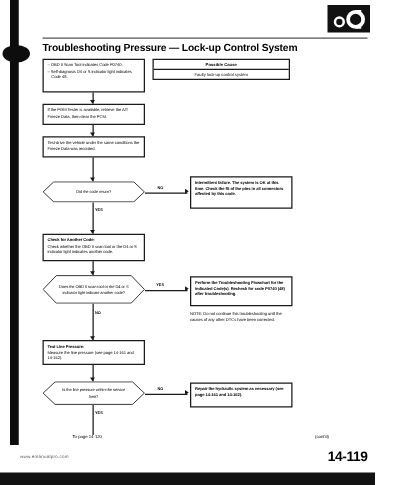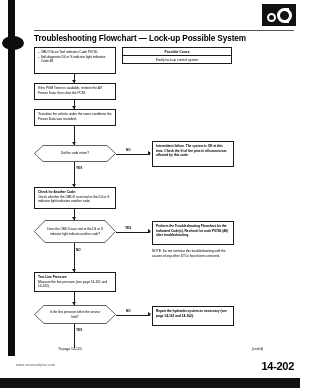--- a/index.html
+++ b/index.html
@@ -125,21 +125,21 @@
   <div class="binding-bulge"></div>
   <div class="bottom-bar"></div>
   <div class="watermark">www.emanualpro.com</div>
 
   <div class="logo">
     <span class="gear-sm"></span>
     <span class="gear-lg"></span>
   </div>
 
   <div class="rule"></div>
-  <div class="title">Troubleshooting Flowchart — Lock-up Possible System</div>
+  <div class="title">Troubleshooting Pressure — Lock-up Control System</div>
 
   <div class="box" style="left:34px;top:47px;width:82px;height:27px;">
     <span class="li">– OBD II Scan Tool indicates Code P0740.</span>
     <span class="li">– Self-diagnosis D4 or S indicator light indicates Code 48.</span>
   </div>
 
   <div class="pc">
     <div class="pc-h">Possible Cause</div>
     <div class="pc-r">Faulty lock-up control system</div>
   </div>
@@ -231,14 +231,14 @@
   <div class="box bold" style="left:152px;top:306px;width:82px;height:20px;">
     <span>Repair the hydraulic system as necessary (see page 14-161 and 14-162).</span>
   </div>
 
   <div class="vline" style="left:74px;top:324px;height:24px;"></div>
   <div class="lbl" style="left:76px;top:328px;">YES</div>
 
   <div class="topage" style="left:58px;top:347px;">To page 14-120</div>
   <div class="contd" style="left:252px;top:347px;">(cont'd)</div>
 
-  <div class="pageno">14-202</div>
+  <div class="pageno">14-119</div>
 </div>
 
 </body></html>

